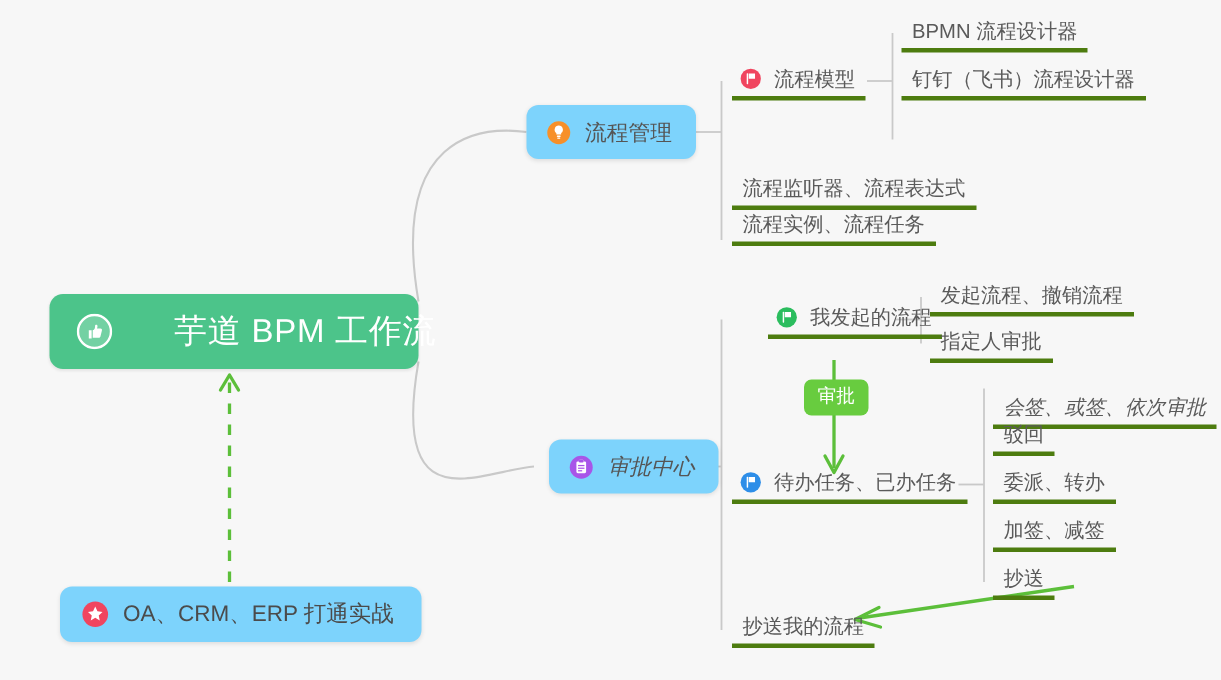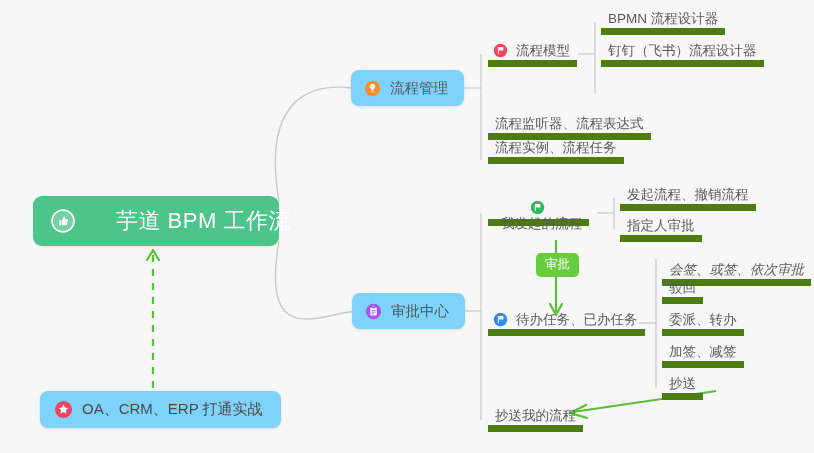--- a/index.html
+++ b/index.html
@@ -64,21 +64,21 @@
     height: 36px;
     box-shadow: 0 1px 3px rgba(0,0,0,0.10);
   }
   .card-label {
     color: #555555;
     font-size: 14.5px;
     margin-left: 9px;
     white-space: nowrap;
   }
   #node-liucheng-guanli { left: 351px; top: 70px; }
-  #node-shenpi-zhongxin { left: 352px; top: 293px; }
+  #node-shenpi-zhongxin { left: 366px; top: 293px; font-style: italic; }
 
   
   #node-oa-crm-erp {
     left: 40px;
     top: 391px;
     height: 37px;
     padding: 0 18px 0 14px;
   }
   #node-oa-crm-erp .card-label {
     font-size: 15px;
@@ -89,21 +89,21 @@
   .leaf {
     position: absolute;
     display: flex;
     align-items: center;
     white-space: nowrap;
     font-size: 13.5px;
     color: #5a5a5a;
     height: 26px;
     box-sizing: border-box;
     padding: 0 7px 0 7px;
-    border-bottom: 7px solid #4d7c0f;
+    border-bottom: 3px solid #4d7c0f;
   }
   .leaf.with-icon {
     padding-left: 5px;
   }
   .leaf .leaf-label {
     margin-left: 0;
   }
   .leaf.with-icon .leaf-label {
     margin-left: 8px;
   }
@@ -222,21 +222,21 @@
         <rect x="8.2" y="4.1" width="3.6" height="2.1" rx="0.7" fill="#ffffff"></rect>
         <rect x="8.2" y="4.1" width="3.6" height="2.1" rx="0.7" fill="#a855e8"></rect>
         <rect x="7.5" y="8.2" width="5" height="0.95" fill="#a855e8"></rect>
         <rect x="7.5" y="10.3" width="5" height="0.95" fill="#a855e8"></rect>
         <rect x="7.5" y="12.3" width="3.2" height="0.95" fill="#a855e8"></rect>
       </svg>
     </span>
     <span class="card-label">审批中心</span>
   </div>
 
-  <div class="leaf with-icon" style="left:488px; top:200px;flex-direction:column;">
+  <div class="leaf with-icon" style="left:512px; top:200px;">
     <span class="icon">
       <svg width="15" height="15" viewBox="0 0 20 20">
         <circle cx="10" cy="10" r="9" fill="#2bbd5e"></circle>
         <rect x="6.4" y="5.2" width="1.3" height="9.6" rx="0.5" fill="#ffffff"></rect>
         <path d="M8.2 5.4 h5.6 v4.6 h-5.6 z" fill="#ffffff"></path>
       </svg>
     </span>
     <span class="leaf-label">我发起的流程</span>
   </div>
   <div class="leaf" style="left:620px; top:185px;">

